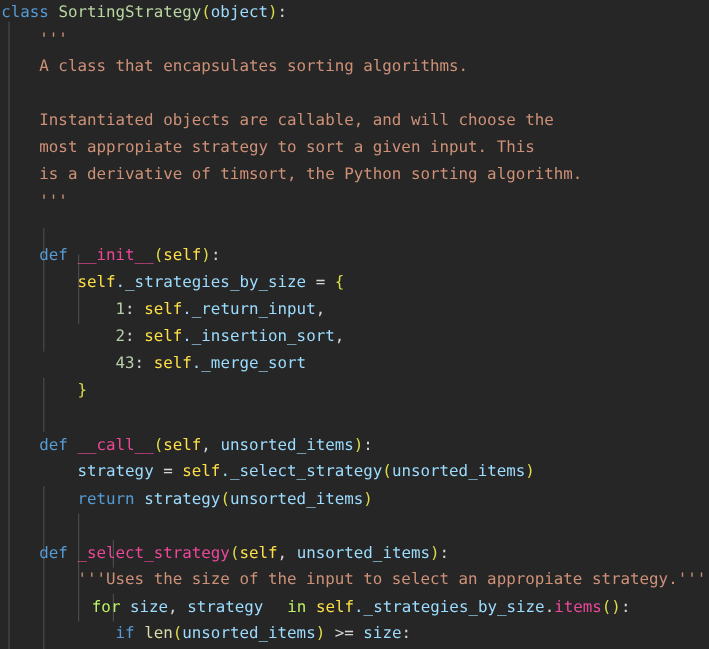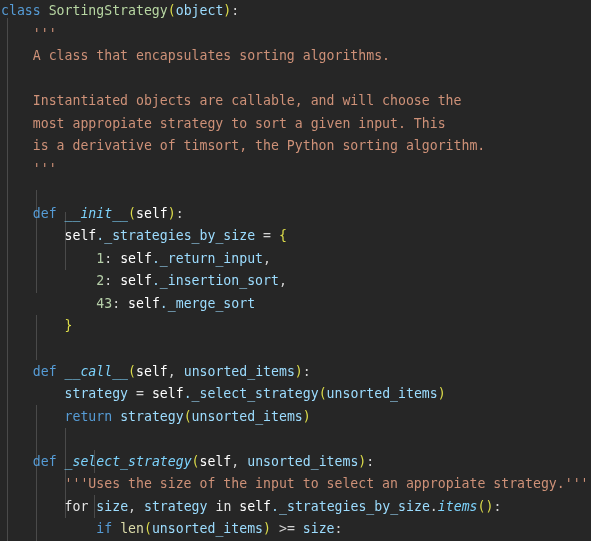--- a/index.html
+++ b/index.html
@@ -49,25 +49,25 @@
   .line {
     height: 22.54px;
     white-space: pre;
     padding-left: 1px;
     font-size: 13.2px;
     line-height: 22.54px;
   }
 
   
   .kw        { color: #569CD6; }   
-  .kwctl     { color: #e5e5e5; }   
+  .kwctl     { color: #bef264; margin-left: 12px; }   
   .cls       { color: #B8D7A3; }   
-  .fn        { color: #7dd3fc; font-style: italic; }   
+  .fn        { color: #ec4899; }   
   .builtin   { color: #DCDCAA; margin-top: 20px; }   
-  .self      { color: #ffffff; }   
+  .self      { color: #fde047; }   
   .prop      { color: #9CDCFE; }   
   .num       { color: #B5CEA8; }   
   .str       { color: #CE9178; }   
   .punc      { color: #D4D4D4; }   
   .paren     { color: #DCDC4A; }   
   .plain     { color: #D4D4D4; }
 </style>
 </head>
 <body>
 

